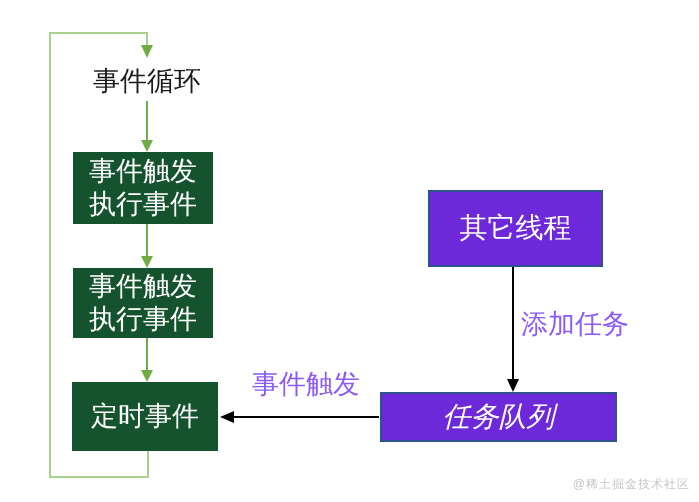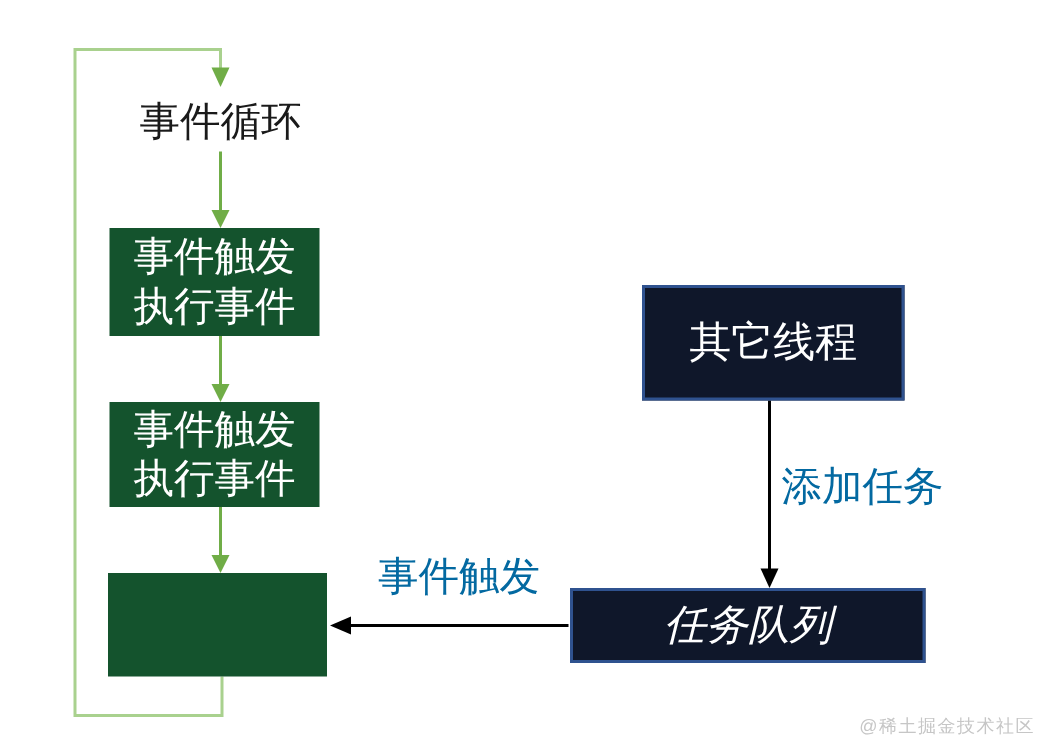--- a/index.html
+++ b/index.html
@@ -30,38 +30,38 @@
     text-align: center;
     box-sizing: border-box;
     line-height: 1.22;
   }
   .orange {
     background: #14532d;
     color: #ffffff;
     font-size: 27px;
   }
   .blue {
-    background: #0f172a;
+    background: #6d28d9;
     border: 2px solid #2F528F;
     color: #ffffff;
     font-size: 28px;
   }
   .diagram-title {
     position: absolute;
     left: 75px;
     top: 63px;
     width: 144px;
     text-align: center;
     font-size: 27px;
     color: #1a1a1a;
   }
   .edge-label {
     position: absolute;
     font-size: 27px;
-    color: #0369a1;
+    color: #8b5cf6;
     white-space: nowrap;
   }
   .label-add-task { left: 521px; top: 306px; }
   .label-run-task { left: 252px; top: 366px; }
   .watermark {
     position: absolute;
     right: 9px;
     bottom: 9px;
     font-size: 12px;
     color: #c6c6c6;
@@ -101,20 +101,21 @@
     <span>事件触发</span>
     <span>执行事件</span>
   </div>
 
   <div class="node orange" style="left:73px; top:268px; width:140px; height:70px;">
     <span>事件触发</span>
     <span>执行事件</span>
   </div>
 
   <div class="node orange" style="left:72px; top:382px; width:146px; height:69px;">
+    <span>定时事件</span>
   </div>
 
   <div class="node blue" style="left:428px; top:190px; width:175px; height:77px;">
     <span>其它线程</span>
   </div>
 
   <div class="node blue" style="left:380px; top:392px; width:237px; height:50px;font-style:italic;">
     <span>任务队列</span>
   </div>
 

